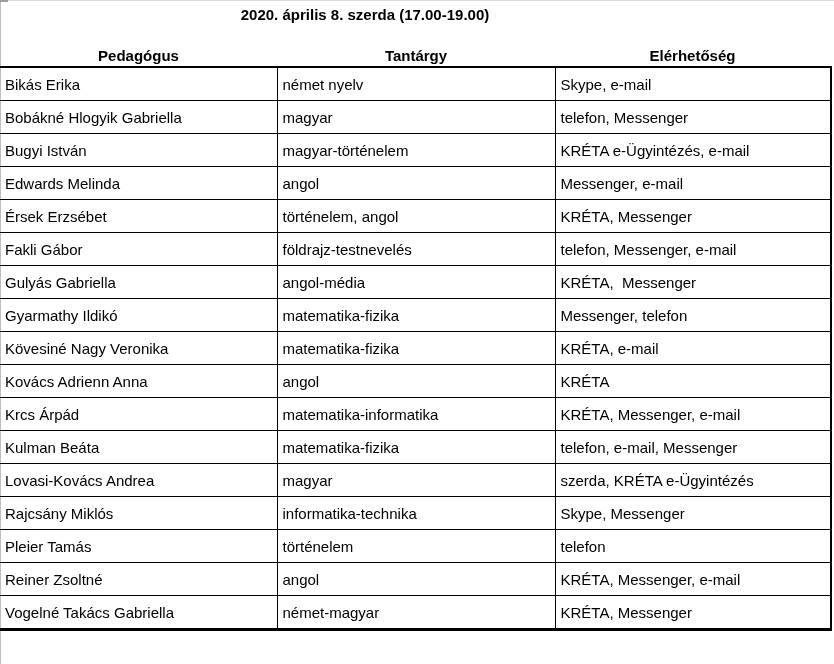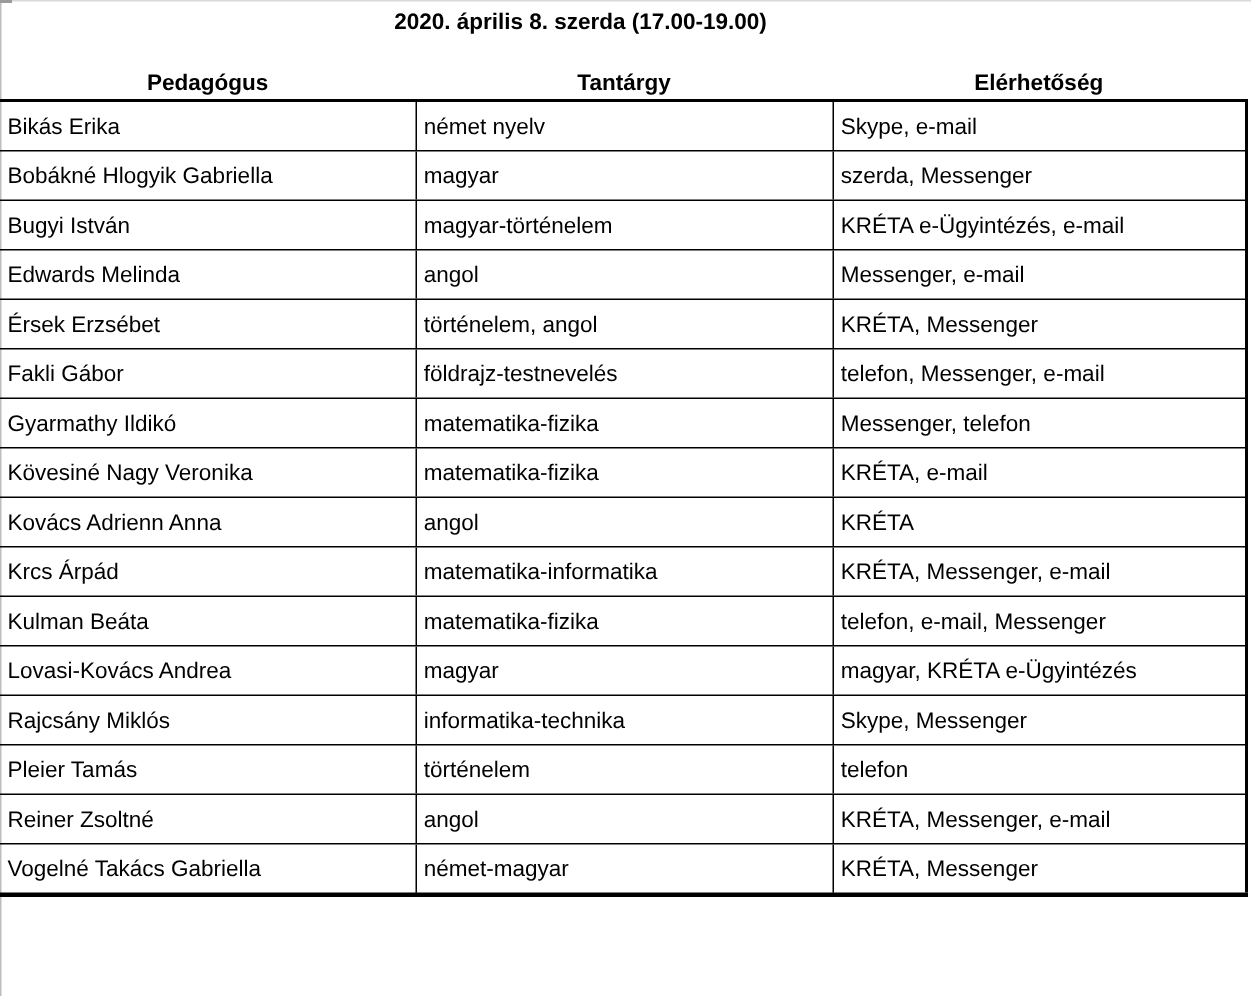--- a/index.html
+++ b/index.html
@@ -34,21 +34,20 @@
     background: #9a9a9a;
   }
   .doc-title {
     position: absolute;
     top: 6px; left: 0;
     width: 730px;
     text-align: center;
     font-size: 15px;
     font-weight: bold;
     line-height: 18px;
-    margin-left: 22px;
   }
   .col-headers {
     position: absolute;
     top: 47px; left: 0;
     width: 830px;
     display: flex;
     font-size: 15px;
     font-weight: bold;
     line-height: 18px;
     justify-content: flex-end;
@@ -110,41 +109,46 @@
   </colgroup>
   <tbody>
       <tr>
         <td>Bikás Erika</td>
         <td>német nyelv</td>
         <td>Skype, e-mail</td>
       </tr>
       <tr>
         <td>Bobákné Hlogyik Gabriella</td>
         <td>magyar</td>
-        <td>szerda, Messenger</td>
+        <td>telefon, Messenger</td>
       </tr>
       <tr>
         <td>Bugyi István</td>
         <td>magyar-történelem</td>
         <td>KRÉTA e-Ügyintézés, e-mail</td>
       </tr>
       <tr>
         <td>Edwards Melinda</td>
         <td>angol</td>
         <td>Messenger, e-mail</td>
       </tr>
       <tr>
         <td>Érsek Erzsébet</td>
         <td>történelem, angol</td>
         <td>KRÉTA, Messenger</td>
       </tr>
       <tr>
         <td>Fakli Gábor</td>
         <td>földrajz-testnevelés</td>
         <td>telefon, Messenger, e-mail</td>
+      </tr>
+      <tr>
+        <td>Gulyás Gabriella</td>
+        <td>angol-média</td>
+        <td>KRÉTA,  Messenger</td>
       </tr>
       <tr>
         <td>Gyarmathy Ildikó</td>
         <td>matematika-fizika</td>
         <td>Messenger, telefon</td>
       </tr>
       <tr>
         <td>Kövesiné Nagy Veronika</td>
         <td>matematika-fizika</td>
         <td>KRÉTA, e-mail</td>
@@ -160,21 +164,21 @@
         <td>KRÉTA, Messenger, e-mail</td>
       </tr>
       <tr>
         <td>Kulman Beáta</td>
         <td>matematika-fizika</td>
         <td>telefon, e-mail, Messenger</td>
       </tr>
       <tr>
         <td>Lovasi-Kovács Andrea</td>
         <td>magyar</td>
-        <td>magyar, KRÉTA e-Ügyintézés</td>
+        <td>szerda, KRÉTA e-Ügyintézés</td>
       </tr>
       <tr>
         <td>Rajcsány Miklós</td>
         <td>informatika-technika</td>
         <td>Skype, Messenger</td>
       </tr>
       <tr>
         <td>Pleier Tamás</td>
         <td>történelem</td>
         <td>telefon</td>

